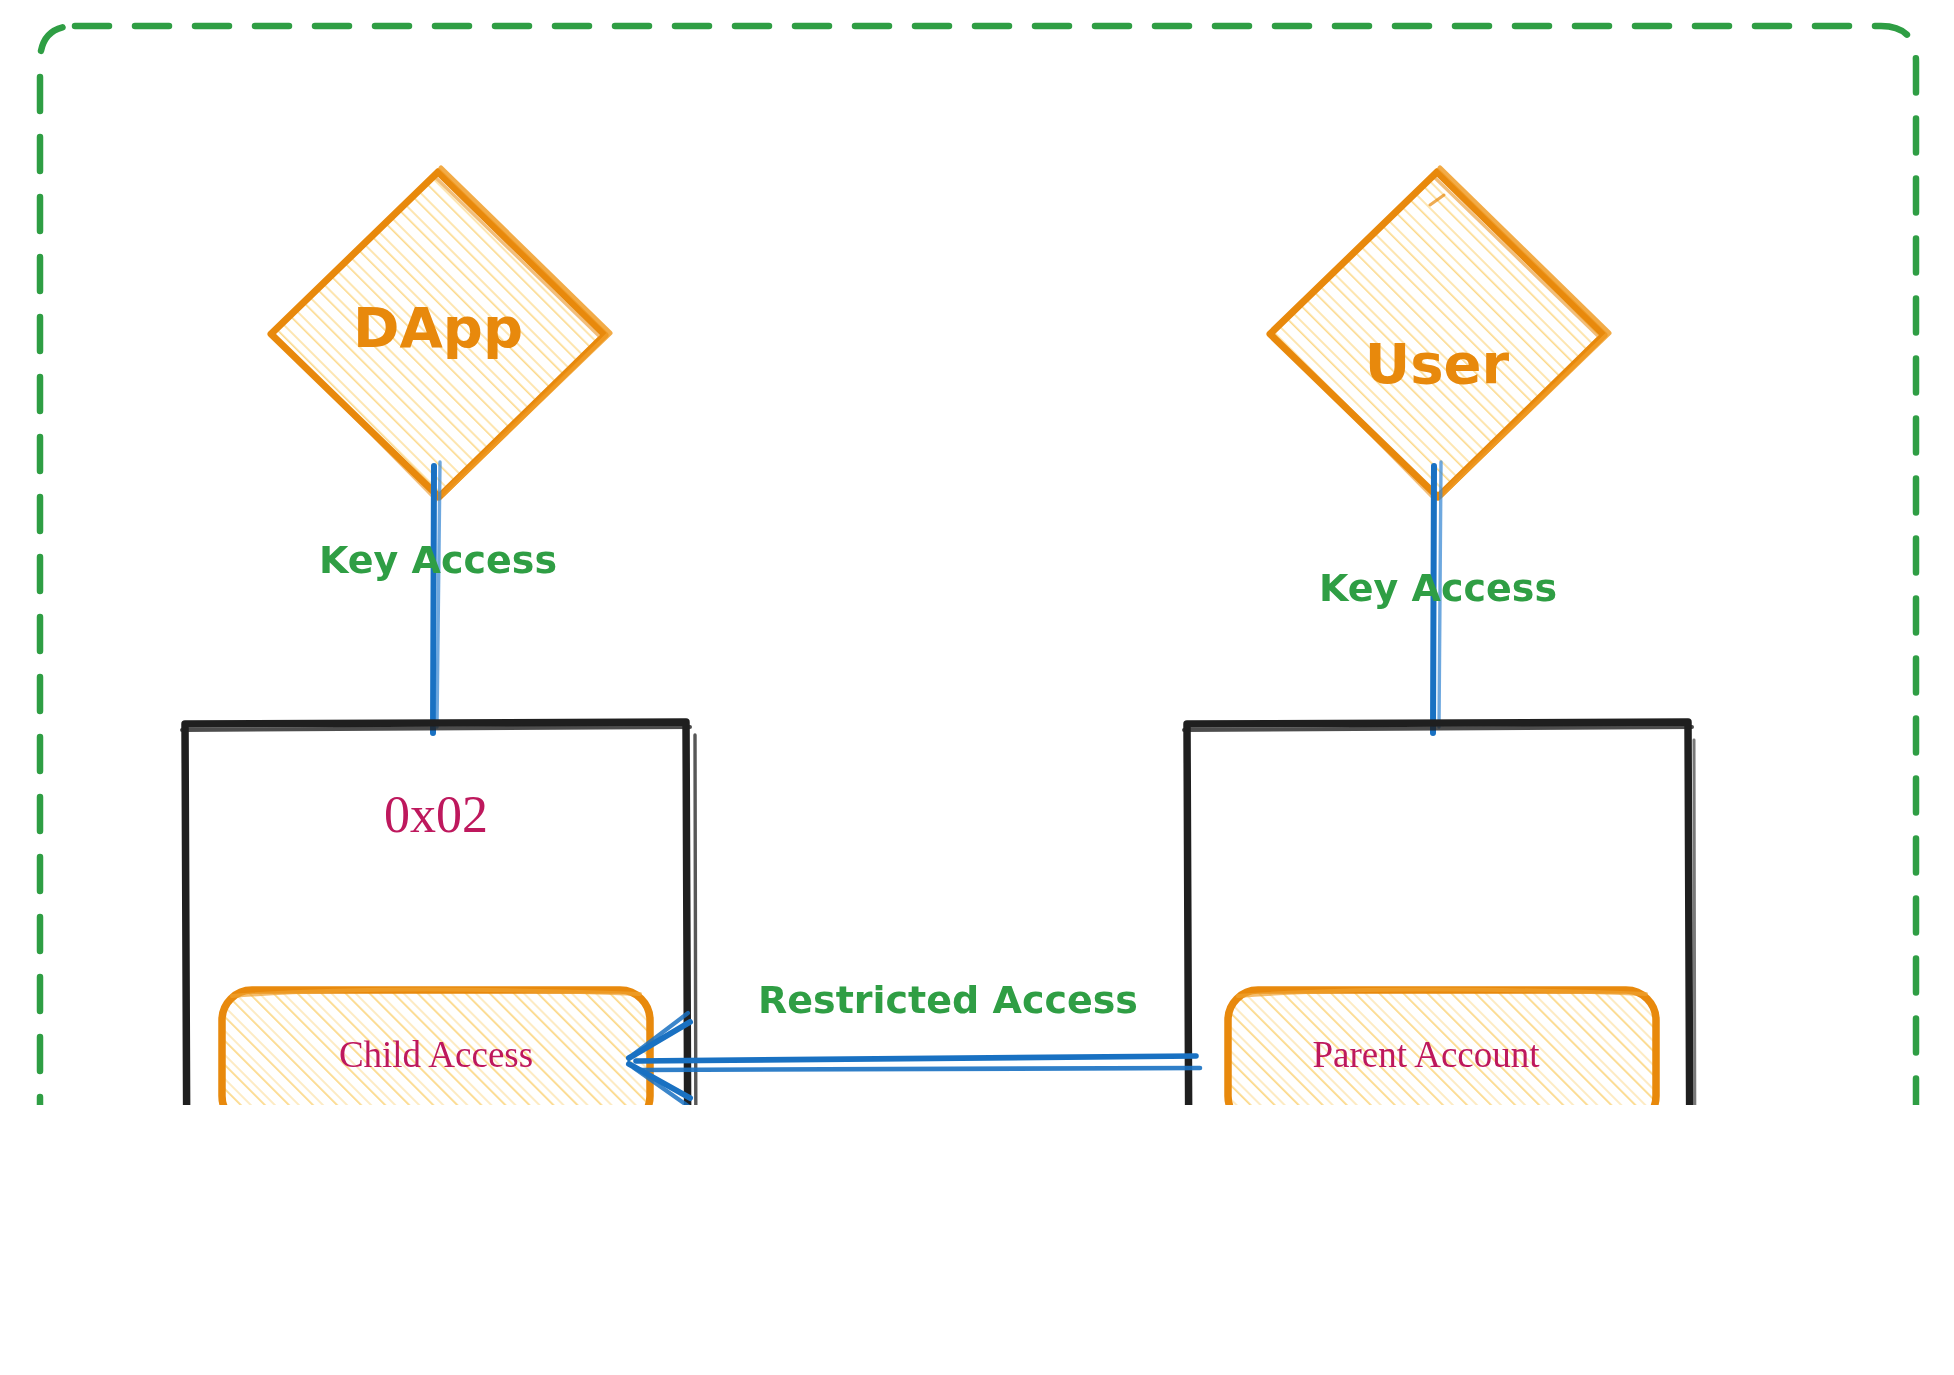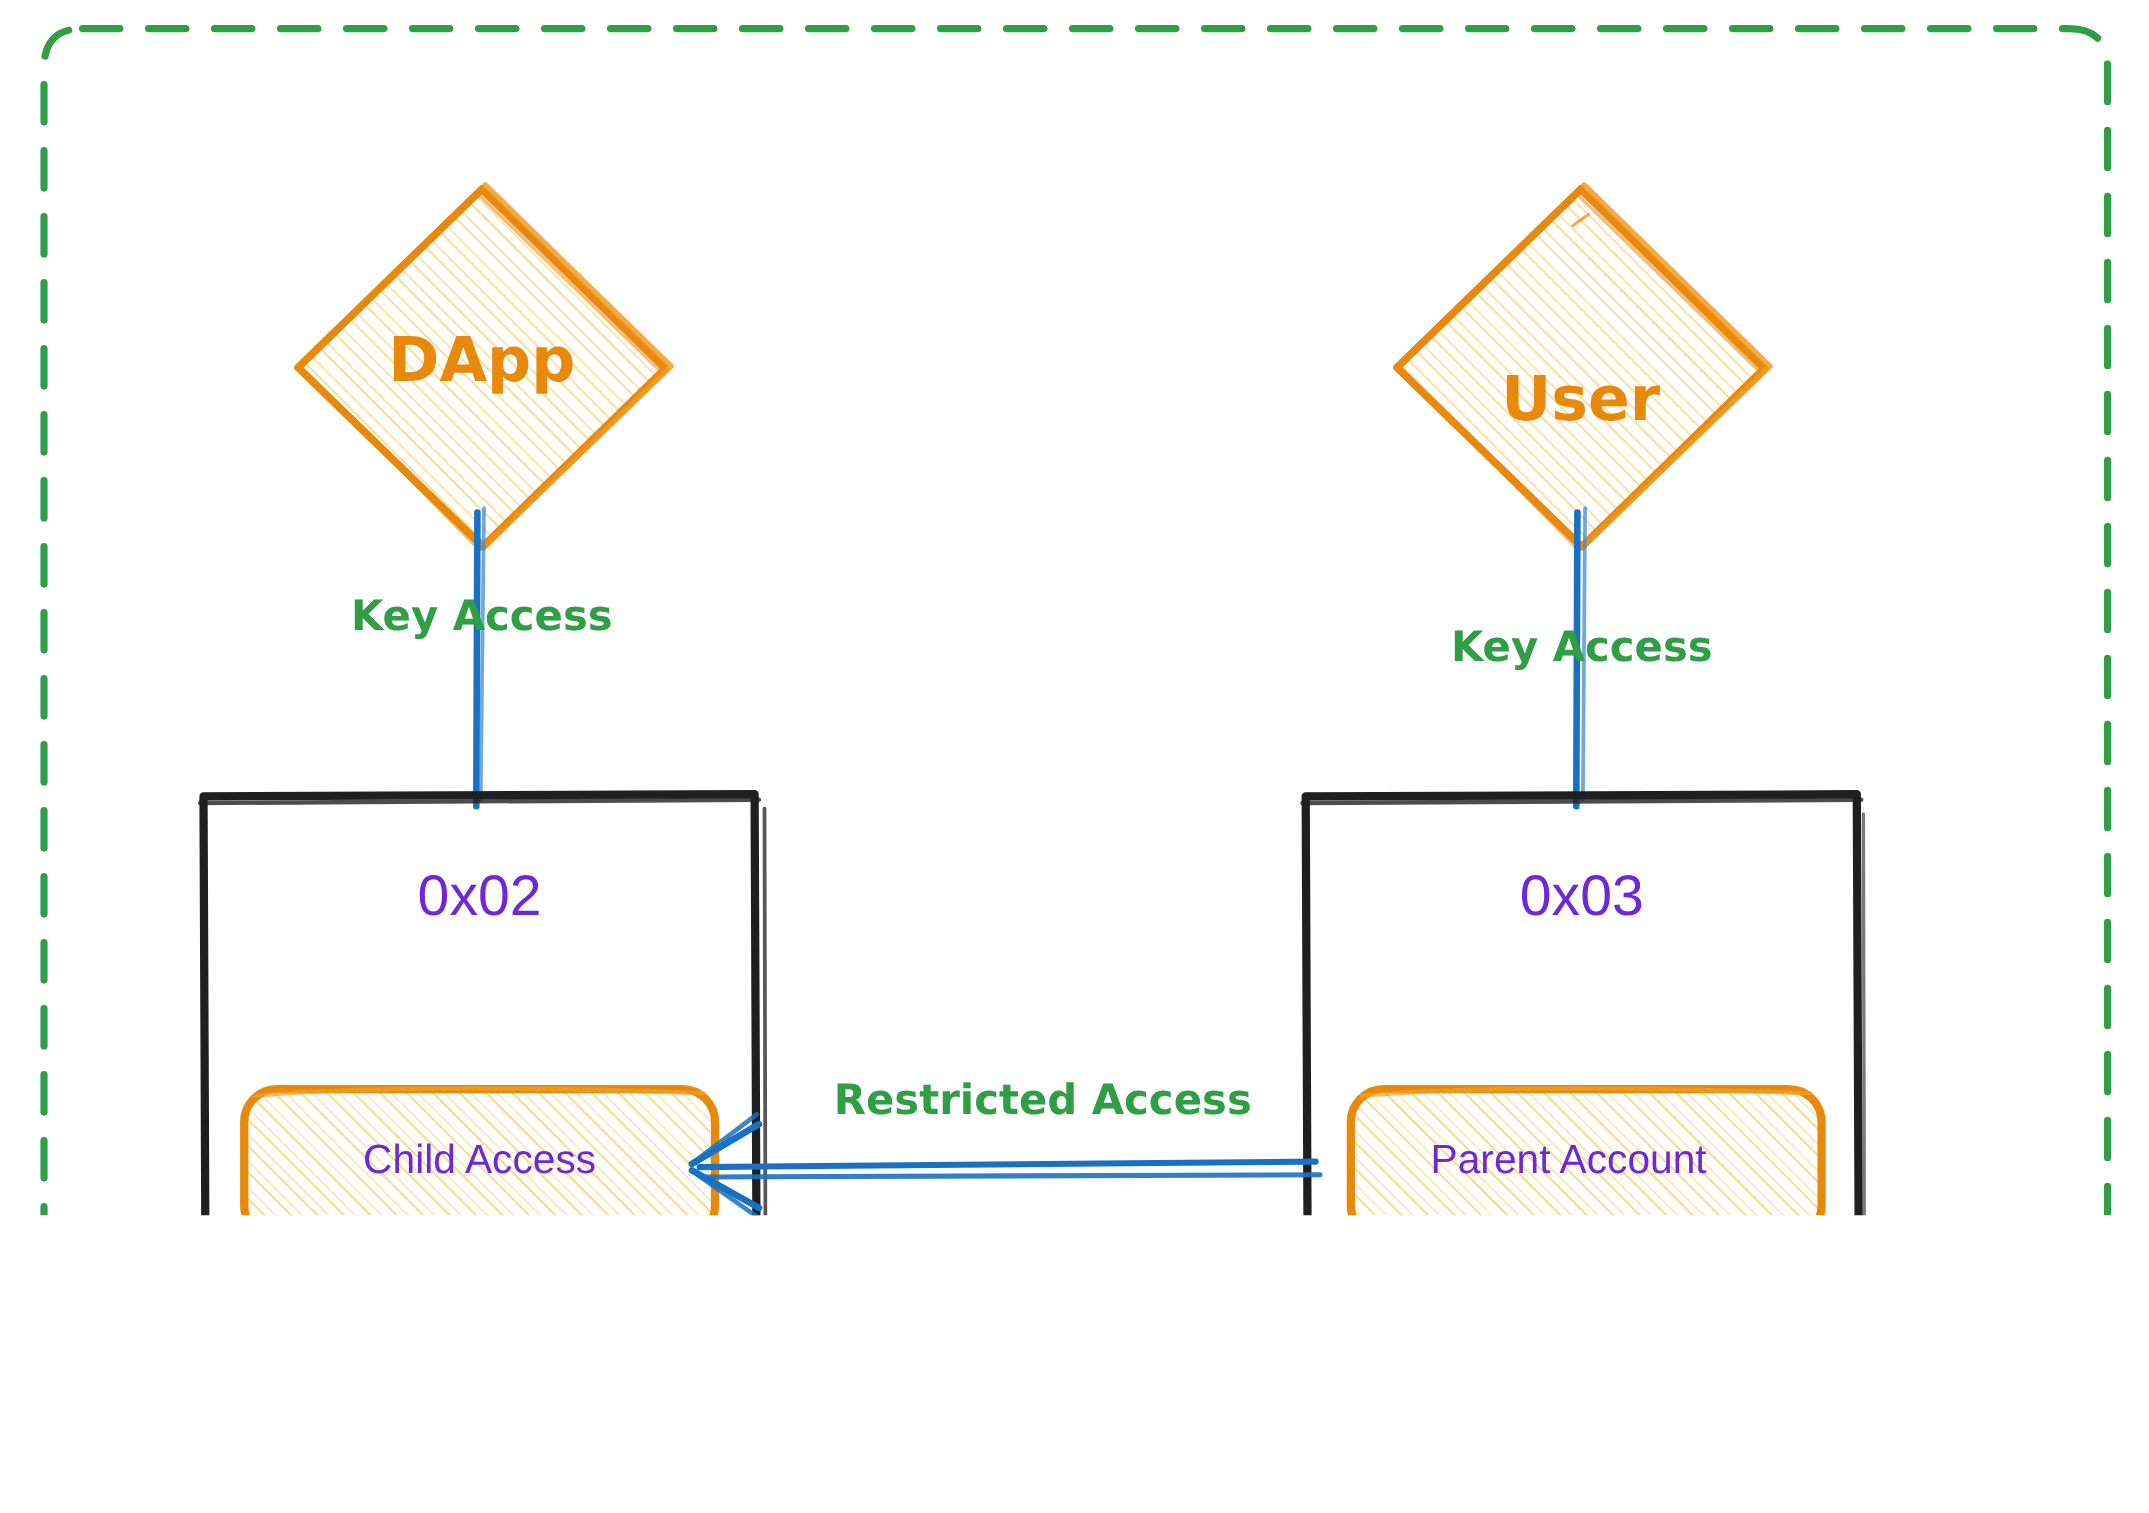--- a/index.html
+++ b/index.html
@@ -24,22 +24,22 @@
     width: 1954px;
     height: 1375px;
   }
   .txt {
     position: absolute;
     white-space: pre;
     user-select: none;
     text-align: center;
   }
   .hand-black {
-    font-family: Liberation Sans, sans-serif;
-    color: #6d28d9;
+    font-family: Liberation Serif, serif;
+    color: #be185d;
     font-weight: 400;
   }
   .hand-orange {
     font-family: "DejaVu Sans", sans-serif;
     color: #e8890c;
     font-weight: 600;
   }
   .hand-green {
     font-family: "DejaVu Sans", sans-serif;
     color: #2f9e44;
@@ -159,21 +159,20 @@
   <div class="txt hand-orange" style="left:318px; top:295px; width:240px; font-size:56px;">DApp</div>
 
   <div class="txt hand-orange" style="left:1317px; top:295px; width:240px; font-size:56px;margin-top:36px;">User</div>
 
   <div class="txt hand-green" style="left:298px; top:538px; width:280px; font-size:38px;">Key Access</div>
 
   <div class="txt hand-green" style="left:1298px; top:566px; width:280px; font-size:38px;">Key Access</div>
 
   <div class="txt hand-black" style="left:326px; top:785px; width:220px; font-size:52px;">0x02</div>
 
-  <div class="txt hand-black" style="left:1328px; top:785px; width:220px; font-size:52px;">0x03</div>
 
   <div class="txt hand-black" style="left:236px; top:1033px; width:400px; font-size:37px;">Child Access</div>
 
   <div class="txt hand-black" style="left:1226px; top:1033px; width:400px; font-size:37px;">Parent Account</div>
 
   <div class="txt hand-green" style="left:748px; top:978px; width:400px; font-size:38px;">Restricted Access</div>
 
 </div>
 
 </body></html>

